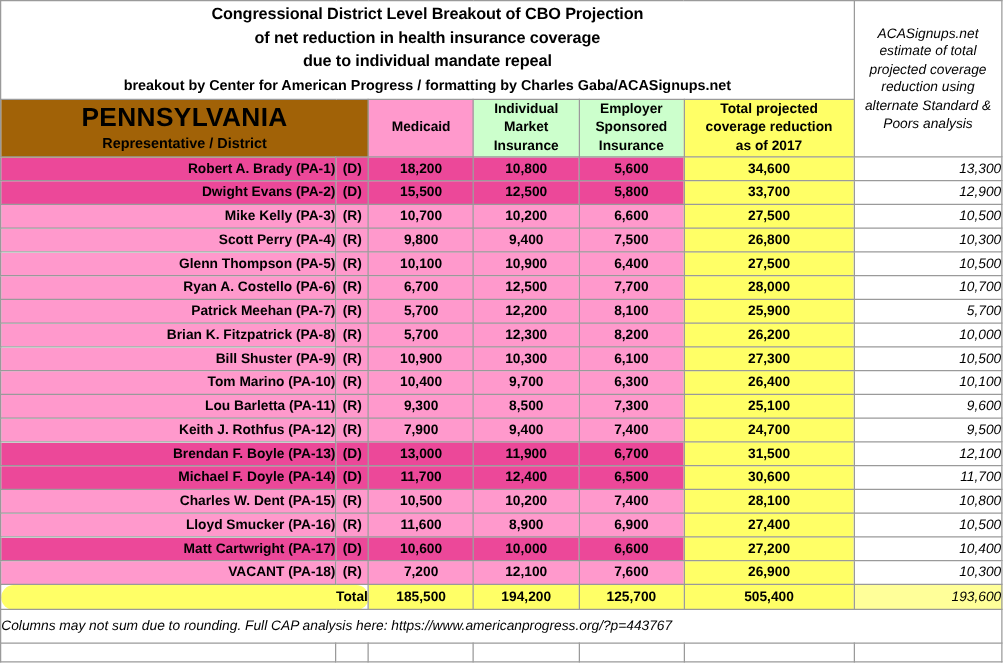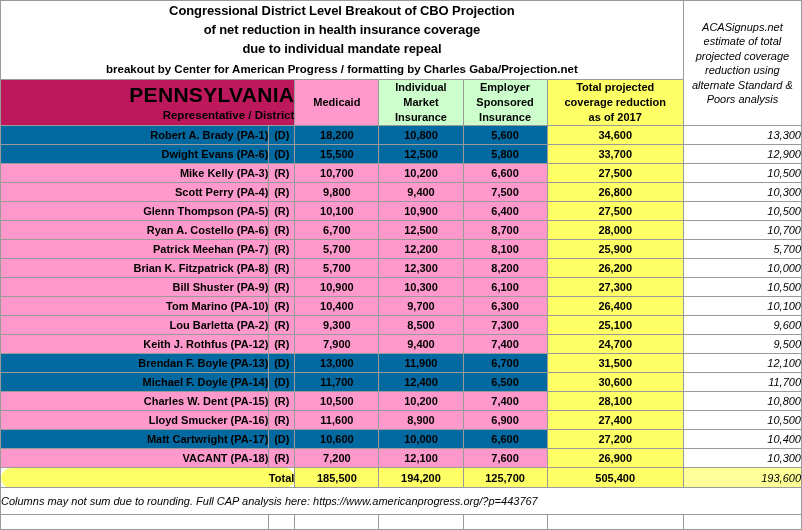--- a/index.html
+++ b/index.html
@@ -64,22 +64,22 @@
     padding: 6px 8px;
     font-style: italic;
     font-size: 12px;
     line-height: 14.5px;
     color: #000;
     border-radius: 28px;
   }
 
   
   .state-cell {
-    background: #be185d;
-    text-align: right;
+    background: #a16207;
+    text-align: center;
     padding: 4px 6px 6px 6px;
   }
   .state-name {
     font-weight: bold;
     font-size: 21px;
     line-height: 25px;
     letter-spacing: 0.3px;
   }
   .state-sub {
     font-weight: bold;
@@ -127,21 +127,21 @@
     padding: 0 4px;
   }
   .num-alt {
     text-align: right;
     font-style: italic;
     font-size: 11.5px;
     padding: 0 12px 0 4px;
     background: #ffffff;
     color: #000;
   }
-  tr.row-d .rep-name, tr.row-d .party, tr.row-d .num { background: #0369a1; }
+  tr.row-d .rep-name, tr.row-d .party, tr.row-d .num { background: #ec4899; }
   tr.row-r .rep-name, tr.row-r .party, tr.row-r .num { background: #ff99cc; }
   tr.data-row td { height: 18px; }
 
   
   .total-label {
     text-align: right;
     font-weight: bold;
     font-size: 12px;
     background: #ffff66;
     padding: 0 6px 0 4px;
@@ -187,21 +187,21 @@
         <col class="c-total">
         <col class="c-alt">
     </colgroup>
     <tbody>
 
       <tr>
         <td class="title-cell" colspan="6">
           <div class="title-l1">Congressional District Level Breakout of CBO Projection</div>
           <div class="title-l2">of net reduction in health insurance coverage</div>
           <div class="title-l3">due to individual mandate repeal</div>
-          <div class="title-l4">breakout by Center for American Progress / formatting by Charles Gaba/Projection.net</div>
+          <div class="title-l4">breakout by Center for American Progress / formatting by Charles Gaba/ACASignups.net</div>
         </td>
         <td class="acasignups-cell" rowspan="2">ACASignups.net estimate of total projected coverage reduction using alternate Standard &amp; Poors analysis</td>
       </tr>
 
       <tr>
         <td class="state-cell" colspan="2">
           <div class="state-name">PENNSYLVANIA</div>
           <div class="state-sub">Representative / District</div>
         </td>
         <td class="colhead h-medicaid">
@@ -227,21 +227,21 @@
       <tr class="data-row row-d">
         <td class="rep-name">Robert A. Brady (PA-1)</td>
         <td class="party">(D)</td>
         <td class="num">18,200</td>
         <td class="num">10,800</td>
         <td class="num">5,600</td>
         <td class="num-total">34,600</td>
         <td class="num-alt">13,300</td>
       </tr>
       <tr class="data-row row-d">
-        <td class="rep-name">Dwight Evans (PA-6)</td>
+        <td class="rep-name">Dwight Evans (PA-2)</td>
         <td class="party">(D)</td>
         <td class="num">15,500</td>
         <td class="num">12,500</td>
         <td class="num">5,800</td>
         <td class="num-total">33,700</td>
         <td class="num-alt">12,900</td>
       </tr>
       <tr class="data-row row-r">
         <td class="rep-name">Mike Kelly (PA-3)</td>
         <td class="party">(R)</td>
@@ -267,21 +267,21 @@
         <td class="num">10,900</td>
         <td class="num">6,400</td>
         <td class="num-total">27,500</td>
         <td class="num-alt">10,500</td>
       </tr>
       <tr class="data-row row-r">
         <td class="rep-name">Ryan A. Costello (PA-6)</td>
         <td class="party">(R)</td>
         <td class="num">6,700</td>
         <td class="num">12,500</td>
-        <td class="num">8,700</td>
+        <td class="num">7,700</td>
         <td class="num-total">28,000</td>
         <td class="num-alt">10,700</td>
       </tr>
       <tr class="data-row row-r">
         <td class="rep-name">Patrick Meehan (PA-7)</td>
         <td class="party">(R)</td>
         <td class="num">5,700</td>
         <td class="num">12,200</td>
         <td class="num">8,100</td>
         <td class="num-total">25,900</td>
@@ -308,21 +308,21 @@
       <tr class="data-row row-r">
         <td class="rep-name">Tom Marino (PA-10)</td>
         <td class="party">(R)</td>
         <td class="num">10,400</td>
         <td class="num">9,700</td>
         <td class="num">6,300</td>
         <td class="num-total">26,400</td>
         <td class="num-alt">10,100</td>
       </tr>
       <tr class="data-row row-r">
-        <td class="rep-name">Lou Barletta (PA-2)</td>
+        <td class="rep-name">Lou Barletta (PA-11)</td>
         <td class="party">(R)</td>
         <td class="num">9,300</td>
         <td class="num">8,500</td>
         <td class="num">7,300</td>
         <td class="num-total">25,100</td>
         <td class="num-alt">9,600</td>
       </tr>
       <tr class="data-row row-r">
         <td class="rep-name">Keith J. Rothfus (PA-12)</td>
         <td class="party">(R)</td>

